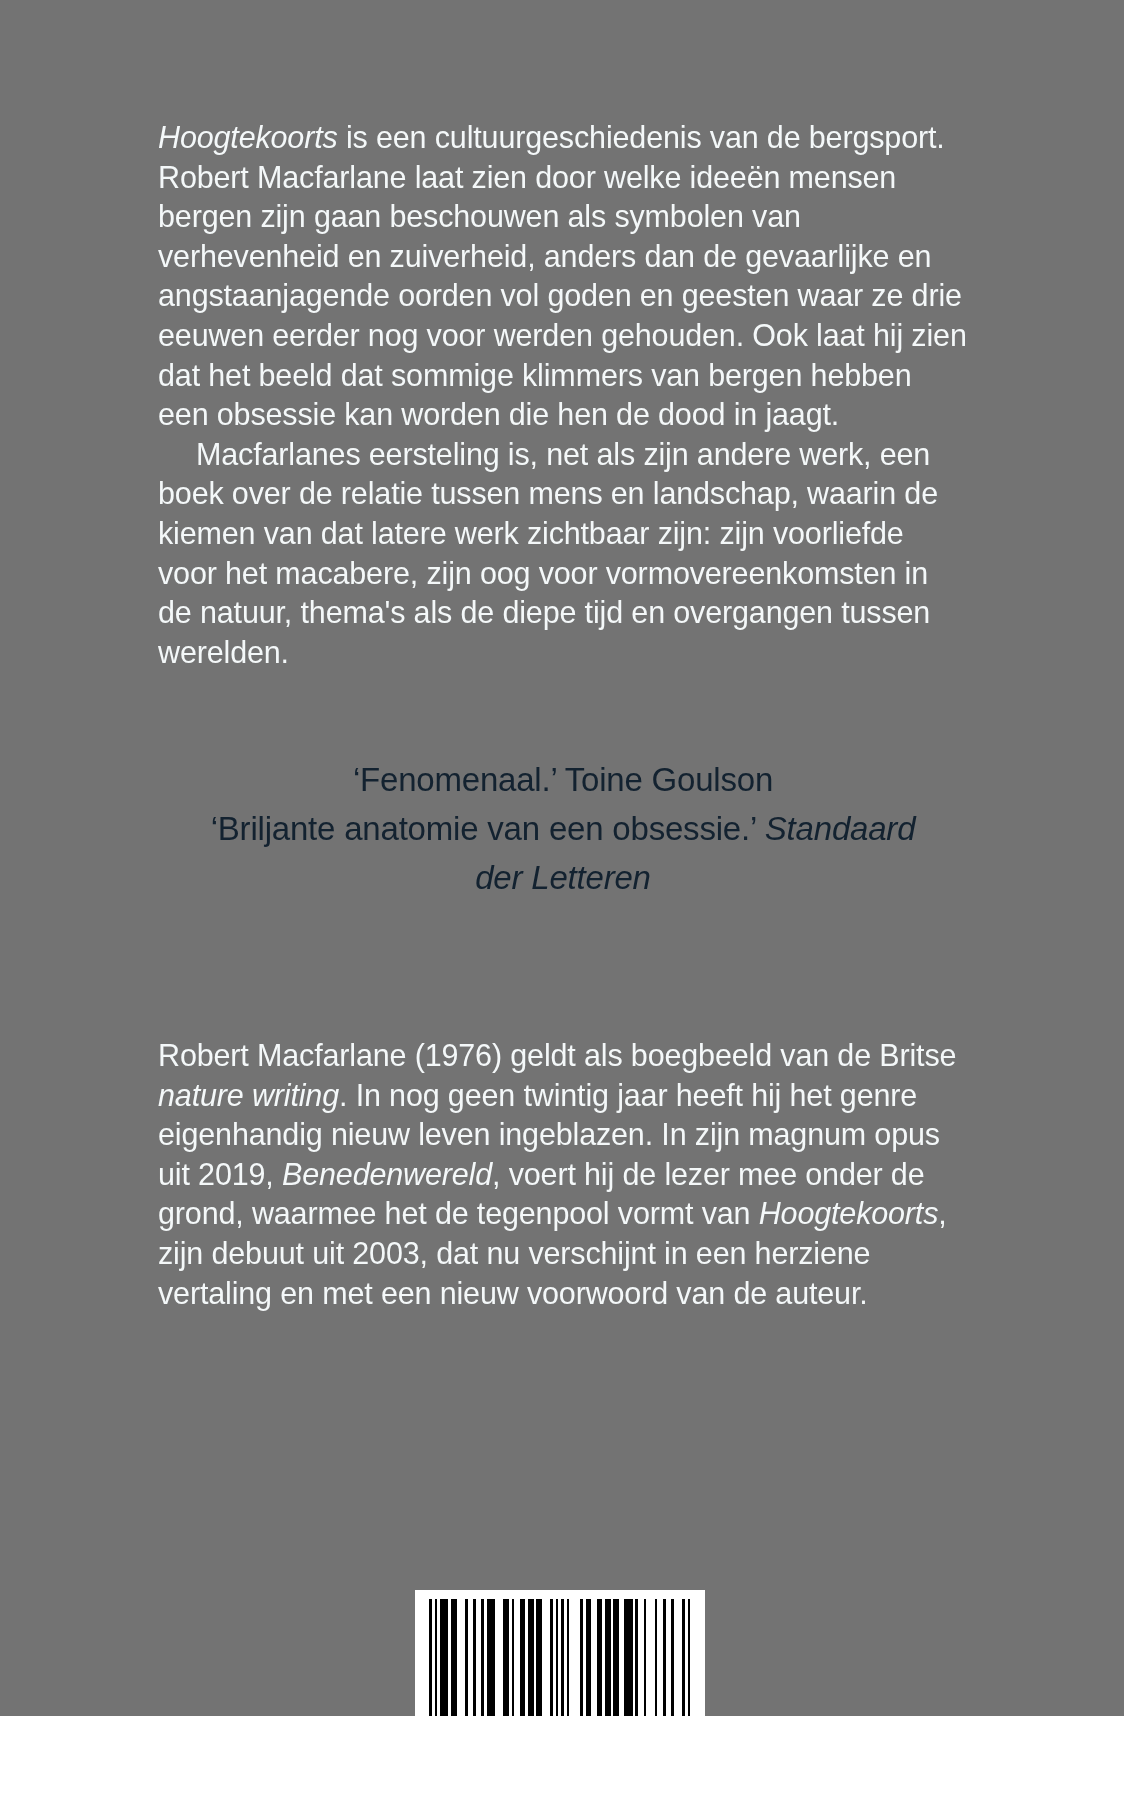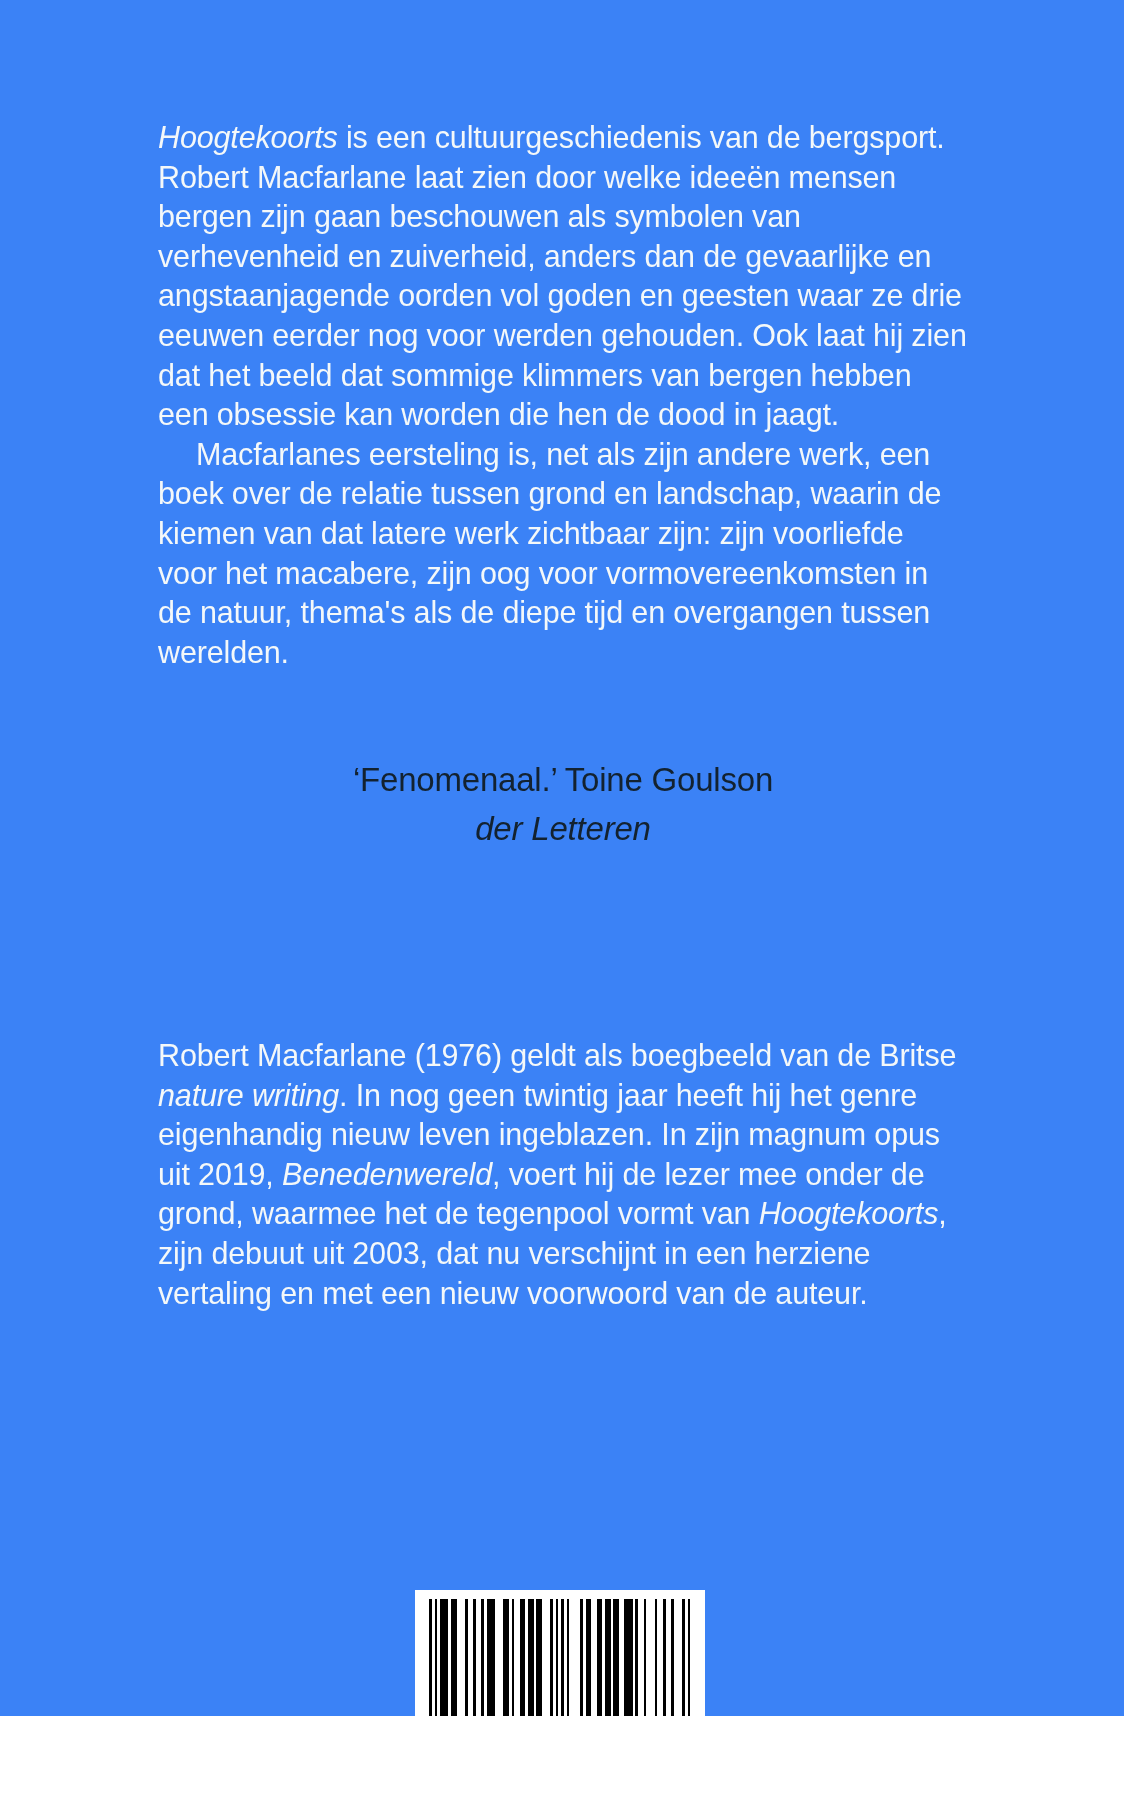--- a/index.html
+++ b/index.html
@@ -6,21 +6,21 @@
   html, body {
     margin: 0;
     padding: 0;
     background: #ffffff;
   }
 
   #cover {
     position: relative;
     width: 1124px;
     height: 1716px;
-    background: #3b82f6;
+    background: #737373;
     overflow: hidden;
     font-family: "Liberation Sans", "DejaVu Sans", sans-serif;
     box-sizing: border-box;
   }
 
   
   .column {
     position: absolute;
     left: 158px;
     width: 810px;
@@ -148,25 +148,26 @@
     letter-spacing: 1px;
   }
 </style>
 </head>
 <body>
 
 <div id="cover">
 
   <div class="column blurb">
     <p class="body-text"><em class="ital">Hoogtekoorts</em><span> is een cultuurgeschiedenis van de bergsport. Robert Macfarlane laat zien door welke ideeën mensen bergen zijn gaan beschouwen als symbolen van verhevenheid en zuiverheid, anders dan de gevaarlijke en angstaanjagende oorden vol goden en geesten waar ze drie eeuwen eerder nog voor werden gehouden. Ook laat hij zien dat het beeld dat sommige klimmers van bergen hebben een obsessie kan worden die hen de dood in jaagt.</span></p>
-    <p class="body-text para-indent">Macfarlanes eersteling is, net als zijn andere werk, een boek over de relatie tussen grond en landschap, waarin de kiemen van dat latere werk zichtbaar zijn: zijn voorliefde voor het macabere, zijn oog voor vormovereenkomsten in de natuur, thema's als de diepe tijd en overgangen tussen werelden.</p>
+    <p class="body-text para-indent">Macfarlanes eersteling is, net als zijn andere werk, een boek over de relatie tussen mens en landschap, waarin de kiemen van dat latere werk zichtbaar zijn: zijn voorliefde voor het macabere, zijn oog voor vormovereenkomsten in de natuur, thema's als de diepe tijd en overgangen tussen werelden.</p>
   </div>
 
   <div class="column quotes">
     <p class="quote-line">‘Fenomenaal.’ Toine Goulson</p>
+    <p class="quote-line"><span>‘Briljante anatomie van een obsessie.’ </span><span class="ital">Standaard</span></p>
     <p class="quote-line"><span class="ital">der Letteren</span></p>
   </div>
 
   <div class="column bio">
     <p class="body-text"><span>Robert Macfarlane (1976) geldt als boegbeeld van de Britse </span><em class="ital">nature writing</em><span>. In nog geen twintig jaar heeft hij het genre eigenhandig nieuw leven ingeblazen. In zijn magnum opus uit 2019, </span><em class="ital">Benedenwereld</em><span>, voert hij de lezer mee onder de grond, waarmee het de tegenpool vormt van </span><em class="ital">Hoogtekoorts</em><span>, zijn debuut uit 2003, dat nu verschijnt in een herziene vertaling en met een nieuw voorwoord van de auteur.</span></p>
   </div>
 
 
   <div class="barcode-wrap">
     <div class="barcode-inner">

